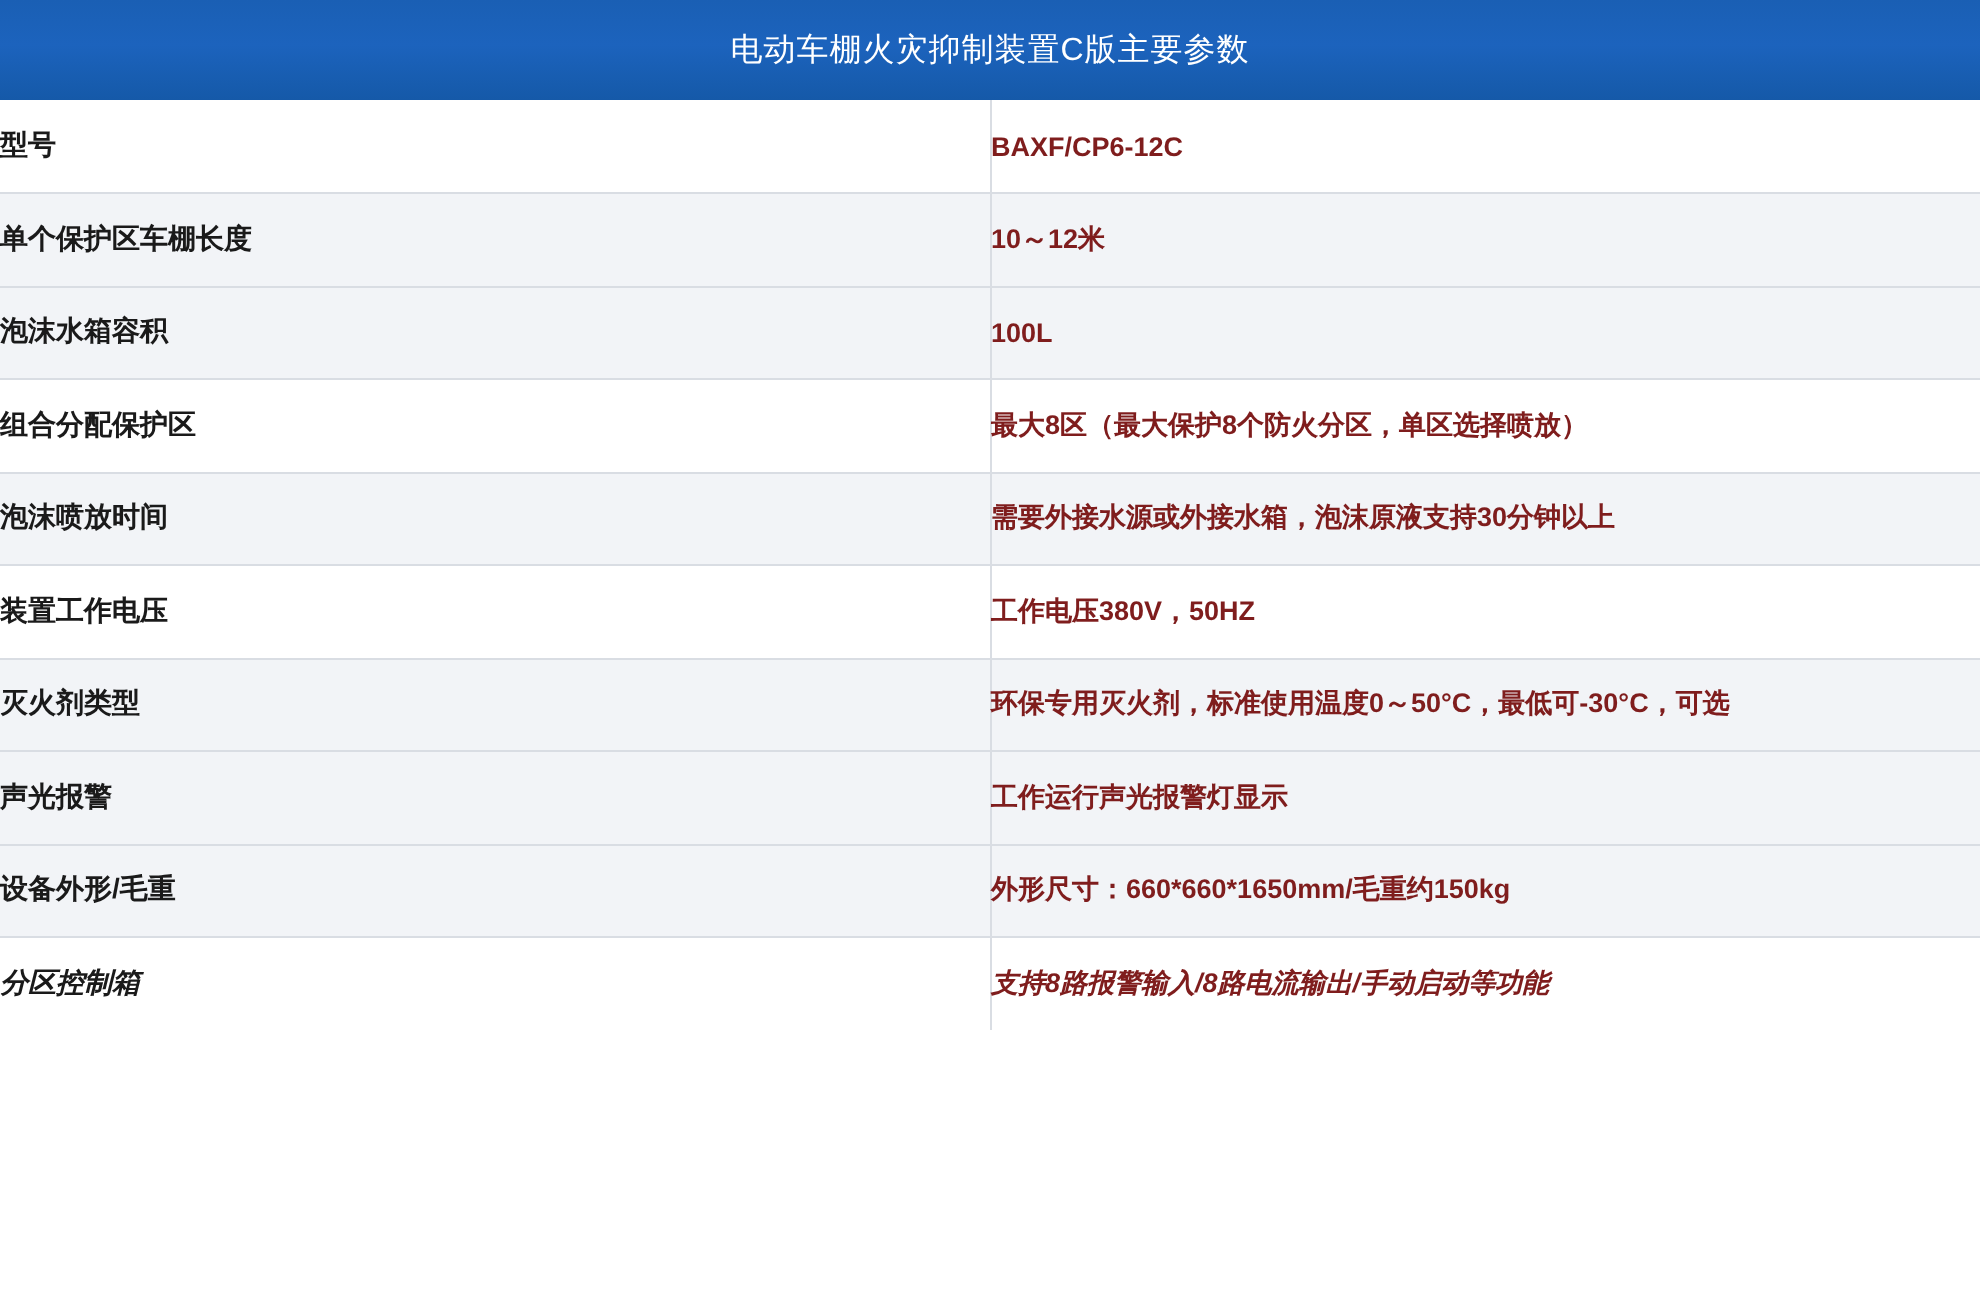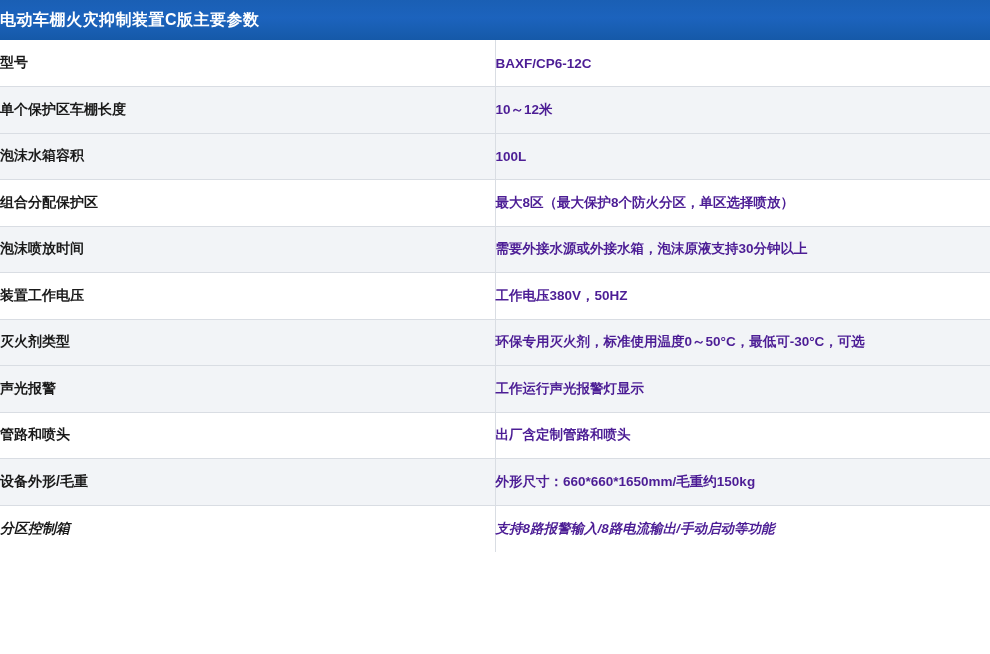--- a/index.html
+++ b/index.html
@@ -15,23 +15,23 @@
   }
   .spec-table {
     width: 990px;
     border-collapse: collapse;
     table-layout: fixed;
   }
   .title-row td {
     background: linear-gradient(to bottom, #1a5fb4 0%, #1c63bd 45%, #1559a8 100%);
     color: #ffffff;
     font-size: 16px;
-    font-weight: bold;
-    text-align: left;
-    height: 40px;
+    font-weight: normal;
+    text-align: center;
+    height: 50px;
     letter-spacing: 0.5px;
     padding: 0;
   }
   .spec-table td {
     padding: 0 0 0 0;
     vertical-align: middle;
   }
   .row-label {
     width: 345px;
     padding-left: 32px;
@@ -39,21 +39,21 @@
     font-weight: bold;
     color: #1a1a1a;
     height: 46.5px;
     box-sizing: border-box;
     border-bottom: 1px solid #d9dde3;
   }
   .row-value {
     padding-left: 36px;
     font-size: 13.5px;
     font-weight: bold;
-    color: #4c1d95;
+    color: #7f1d1d;
     height: 46.5px;
     box-sizing: border-box;
     border-bottom: 1px solid #d9dde3;
     border-left: 1px solid #d9dde3;
     margin-left: 24px;
   }
   tr.odd .row-label, tr.odd .row-value {
     background: #ffffff;
   }
   tr.even .row-label, tr.even .row-value {
@@ -97,24 +97,20 @@
       <td class="row-value">工作电压380V，50HZ</td>
     </tr>
     <tr class="even">
       <td class="row-label">灭火剂类型</td>
       <td class="row-value">环保专用灭火剂，标准使用温度0～50°C，最低可-30°C，可选</td>
     </tr>
     <tr class="even">
       <td class="row-label">声光报警</td>
       <td class="row-value">工作运行声光报警灯显示</td>
     </tr>
-    <tr class="odd">
-      <td class="row-label">管路和喷头</td>
-      <td class="row-value">出厂含定制管路和喷头</td>
-    </tr>
     <tr class="even">
       <td class="row-label">设备外形/毛重</td>
       <td class="row-value">外形尺寸：660*660*1650mm/毛重约150kg</td>
     </tr>
     <tr class="odd last">
       <td class="row-label">分区控制箱</td>
       <td class="row-value">支持8路报警输入/8路电流输出/手动启动等功能</td>
     </tr>
   </tbody>
 </table>

